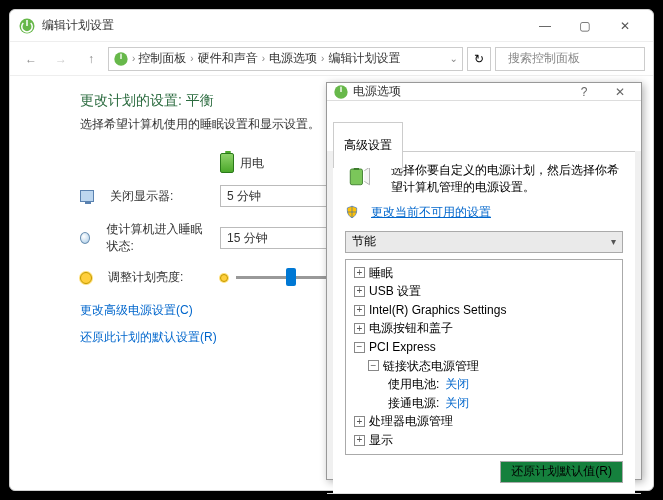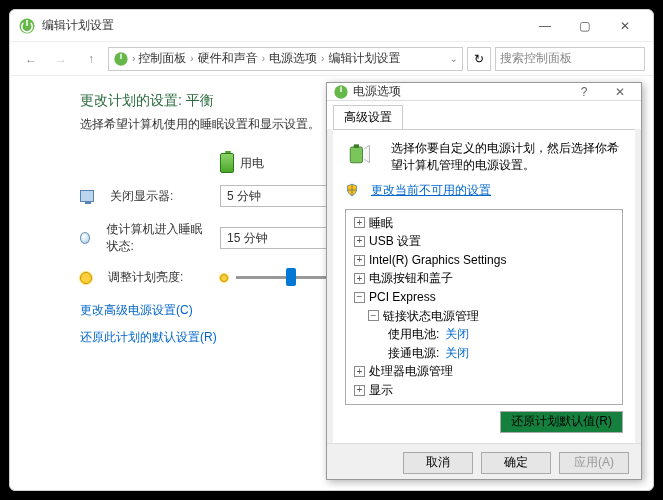--- a/index.html
+++ b/index.html
@@ -10,21 +10,21 @@
 .titlebar .ttext { flex: 1; color: #333; }
 .winbtns { display: flex; gap: 0; }
 .winbtn { width: 40px; height: 28px; display: flex; align-items: center; justify-content: center; color: #555; }
 .navrow { display: flex; align-items: center; height: 34px; padding: 4px 8px; border-bottom: 1px solid #eee; gap: 4px; }
 .navarrow { width: 26px; height: 26px; display: flex; align-items: center; justify-content: center; color: #888; border-radius: 3px; }
 .addrbox { flex: 1; display: flex; align-items: center; height: 24px; border: 1px solid #ccc; padding: 0 4px; gap: 3px; }
 .addrbox .aicon { width: 16px; height: 16px; }
 .breadcrumb { display: flex; align-items: center; gap: 4px; color: #333; }
 .breadcrumb .sep { color: #888; font-size: 10px; }
 .refresh { width: 24px; height: 24px; display: flex; align-items: center; justify-content: center; border: 1px solid #ccc; }
-.searchbox { width: 150px; height: 24px; border: 1px solid #ccc; display: flex; align-items: center; padding: 0 4px; gap: 4px; color: #888; }
+.searchbox { width: 150px; height: 24px; border: 1px solid #ccc; display: flex; align-items: center; padding: 0 12px; gap: 4px; color: #888; }
 .content { padding: 16px 70px; }
 .htitle { color: #2b6b3f; font-size: 14px; margin-bottom: 6px; }
 .subtitle { color: #333; margin-bottom: 20px; }
 .batrow { display: flex; align-items: center; margin-bottom: 12px; padding-left: 140px; color: #333; }
 .batrow .bicon { width: 14px; height: 20px; background: linear-gradient(#8ed36a,#4ba82a); border-radius: 2px; margin-right: 6px; border:1px solid #2a7a1a; position:relative;}
 .batrow .bicon:before{content:"";position:absolute;top:-3px;left:4px;width:6px;height:2px;background:#4ba82a;border-radius:1px;}
 .optrow { display: flex; align-items: center; margin-bottom: 14px; gap: 10px; }
 .optrow .olabel { width: 130px; display: flex; align-items: center; gap: 16px; color: #333; }
 .optrow .ofield { width: 120px; height: 22px; border: 1px solid #bbb; display: flex; align-items: center; padding: 0 6px; color: #333; background:#fff; position:relative;}
 .optrow .ofield:after{content:"▾";position:absolute;right:4px;color:#666;font-size:10px;}
@@ -34,21 +34,21 @@
 .linkc { color: #0066cc; margin-top: 16px; cursor: pointer; }
 
 
 .dialog { position: absolute; left: 316px; top: 72px; width: 316px; height: 398px; background: #f0f0f0; border: 1px solid #999; box-shadow: 2px 2px 8px rgba(0,0,0,0.3); display:flex;flex-direction:column;}
 .dtitlebar { display: flex; align-items: center; height: 26px; padding: 0 6px; background: #fff; border-bottom: 1px solid #ddd; }
 .dtitlebar .ttext { flex: 1; color: #333; }
 .dtitlebar .dicon{width:16px;height:16px;margin-right:4px;}
 .dbtns { display: flex; gap: 6px; color: #666; }
 .dbtn{width:30px;text-align:center;}
 .tabhead { padding: 4px 6px 0; background: #fff; }
-.tab { display: inline-block; border: 1px solid #ccc; border-bottom: none; padding: 3px 10px; background: #fff; position:relative;top:0;}
+.tab { display: inline-block; border: 1px solid #ccc; border-bottom: none; padding: 14px 10px; background: #fff; position:relative;top:17px;}
 .tabbody { border-top: 1px solid #ccc; padding: 10px 12px; background: #fff; margin: 0 6px; flex:1; display:flex; flex-direction:column;}
 .desc { display: flex; gap: 18px; align-items: flex-start; margin-bottom: 8px; line-height:1.4;}
 .desc .dicon2{width:28px;height:28px;flex-shrink:0;}
 .dlink { display: flex; align-items: center; gap: 12px; color: #0066cc; margin-bottom: 10px;}
 .dlink span{text-decoration:underline;cursor:pointer;}
 .shield{width:14px;height:14px;}
 .ddrop { height: 22px; border: 1px solid #aaa; background: #eaeaea; display: flex; align-items: center; padding: 0 6px; position:relative; margin-bottom:6px;}
 .ddrop:after{content:"▾";position:absolute;right:6px;color:#555;font-size:10px;}
 .tree { border: 1px solid #aaa; flex:1; padding: 4px 4px; background: #fff; overflow: hidden; line-height:1.55;}
 .tree-row { display: flex; align-items: center; gap: 4px; white-space: nowrap;}
@@ -187,20 +187,23 @@
 
       <div class="dlink">
         <svg class="shield" viewBox="0 0 24 24">
             <path d="M12 2l8 3v5c0 6-4 10-8 12-4-2-8-6-8-12V5z" fill="#ffc107" stroke="#2060c0"></path>
             <path d="M12 2v20" stroke="#2060c0"></path>
             <path d="M4 12h16" stroke="#2060c0"></path>
           </svg>
         <span>更改当前不可用的设置</span>
       </div>
 
+      <div class="ddrop">
+        <span>节能</span>
+      </div>
 
       <div class="tree">
         <div class="tree-row l1">
             <span class="expander">+</span>
             <span>睡眠</span>
           </div>
         <div class="tree-row l1">
             <span class="expander">+</span>
             <span>USB 设置</span>
           </div>

